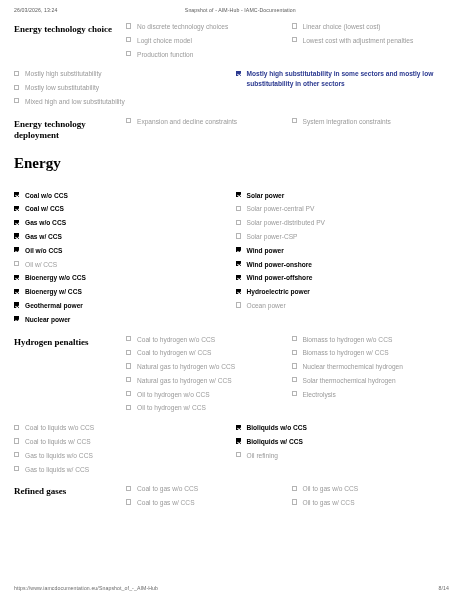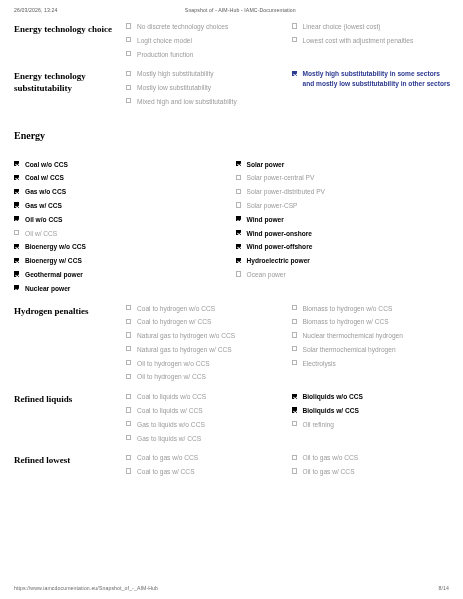--- a/index.html
+++ b/index.html
@@ -150,21 +150,21 @@
     width: 1.9px;
     height: 3.2px;
     border: solid #ffffff;
     border-width: 0 0.9px 0.9px 0;
     transform: rotate(42deg);
   }
 
   .heading-only {
     font-family: "Liberation Serif", serif;
     font-weight: bold;
-    font-size: 10px;
+    font-size: 15px;
     color: #000000;
   }
 
   .spacer-sm { height: 6px; }
   .spacer-md { height: 13px; }
   .spacer-lg { height: 19px; }
 </style>
 </head>
 <body>
 
@@ -184,33 +184,43 @@
             <div class="opt"><span class="box"></span><span>Production function</span></div>
           </div>
           <div class="col">
             <div class="opt"><span class="box"></span><span>Linear choice (lowest cost)</span></div>
             <div class="opt"><span class="box"></span><span>Lowest cost with adjustment penalties</span></div>
           </div>
         </div>
       </div>
       <div class="spacer-sm"></div>
       <div class="section">
-        <div class="section-label">Energy technology substitutability</div>
         <div class="options">
           <div class="col">
             <div class="opt"><span class="box"></span><span>Mostly high substitutability</span></div>
             <div class="opt"><span class="box"></span><span>Mostly low substitutability</span></div>
             <div class="opt"><span class="box"></span><span>Mixed high and low substitutability</span></div>
           </div>
           <div class="col">
             <div class="opt checked-blue"><span class="box"></span><span>Mostly high substitutability in some sectors and mostly low substitutability in other sectors</span></div>
           </div>
         </div>
       </div>
       <div class="spacer-sm"></div>
+      <div class="section">
+        <div class="section-label">Energy technology deployment</div>
+        <div class="options">
+          <div class="col">
+            <div class="opt"><span class="box"></span><span>Expansion and decline constraints</span></div>
+          </div>
+          <div class="col">
+            <div class="opt"><span class="box"></span><span>System integration constraints</span></div>
+          </div>
+        </div>
+      </div>
       <div class="spacer-md"></div>
       <div class="heading-only">Energy</div>
       <div class="spacer-lg"></div>
       <div class="section">
         <div class="options">
           <div class="col">
             <div class="opt checked"><span class="box"></span><span>Coal w/o CCS</span></div>
             <div class="opt checked"><span class="box"></span><span>Coal w/ CCS</span></div>
             <div class="opt checked"><span class="box"></span><span>Gas w/o CCS</span></div>
             <div class="opt checked"><span class="box"></span><span>Gas w/ CCS</span></div>
@@ -250,38 +260,37 @@
             <div class="opt"><span class="box"></span><span>Biomass to hydrogen w/o CCS</span></div>
             <div class="opt"><span class="box"></span><span>Biomass to hydrogen w/ CCS</span></div>
             <div class="opt"><span class="box"></span><span>Nuclear thermochemical hydrogen</span></div>
             <div class="opt"><span class="box"></span><span>Solar thermochemical hydrogen</span></div>
             <div class="opt"><span class="box"></span><span>Electrolysis</span></div>
           </div>
         </div>
       </div>
       <div class="spacer-sm"></div>
       <div class="section">
-        <div class="section-label">Refined liquids</div>
         <div class="options">
           <div class="col">
             <div class="opt"><span class="box"></span><span>Coal to liquids w/o CCS</span></div>
             <div class="opt"><span class="box"></span><span>Coal to liquids w/ CCS</span></div>
             <div class="opt"><span class="box"></span><span>Gas to liquids w/o CCS</span></div>
             <div class="opt"><span class="box"></span><span>Gas to liquids w/ CCS</span></div>
           </div>
           <div class="col">
             <div class="opt checked"><span class="box"></span><span>Bioliquids w/o CCS</span></div>
             <div class="opt checked"><span class="box"></span><span>Bioliquids w/ CCS</span></div>
             <div class="opt"><span class="box"></span><span>Oil refining</span></div>
           </div>
         </div>
       </div>
       <div class="spacer-sm"></div>
       <div class="section">
-        <div class="section-label">Refined lowest</div>
+        <div class="section-label">Refined gases</div>
         <div class="options">
           <div class="col">
             <div class="opt"><span class="box"></span><span>Coal to gas w/o CCS</span></div>
             <div class="opt"><span class="box"></span><span>Coal to gas w/ CCS</span></div>
           </div>
           <div class="col">
             <div class="opt"><span class="box"></span><span>Oil to gas w/o CCS</span></div>
             <div class="opt"><span class="box"></span><span>Oil to gas w/ CCS</span></div>
           </div>
         </div>

